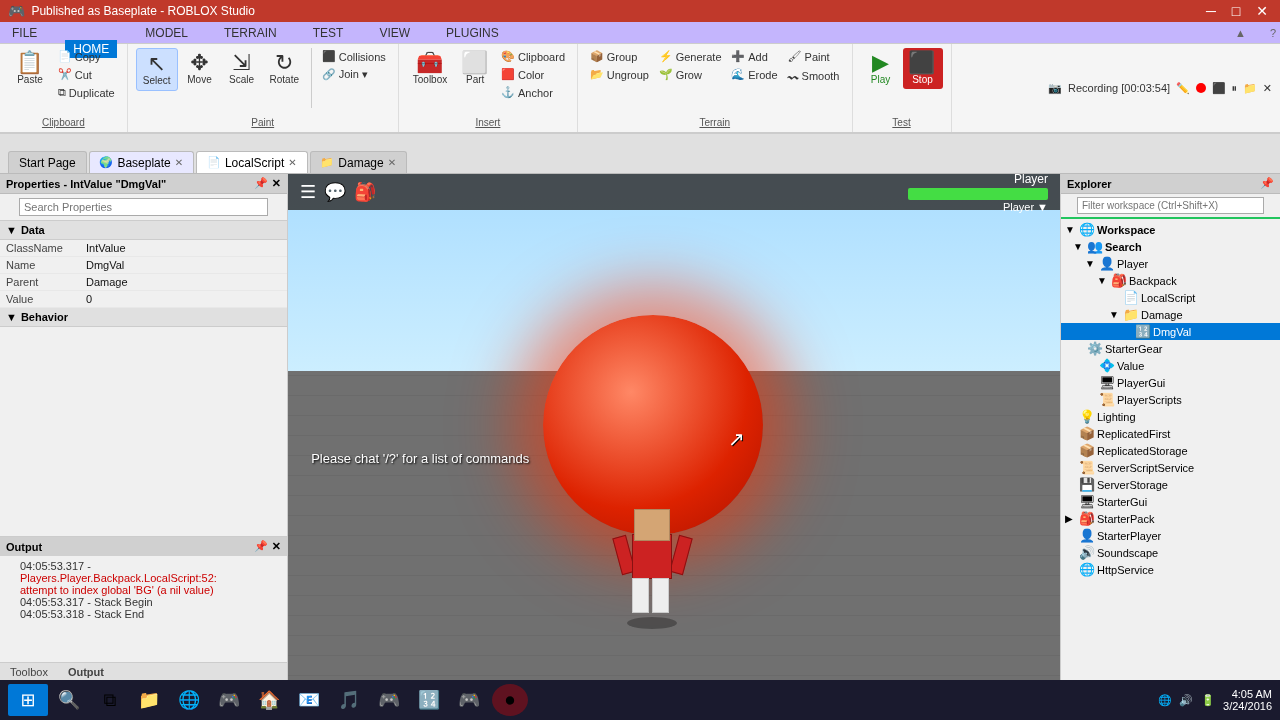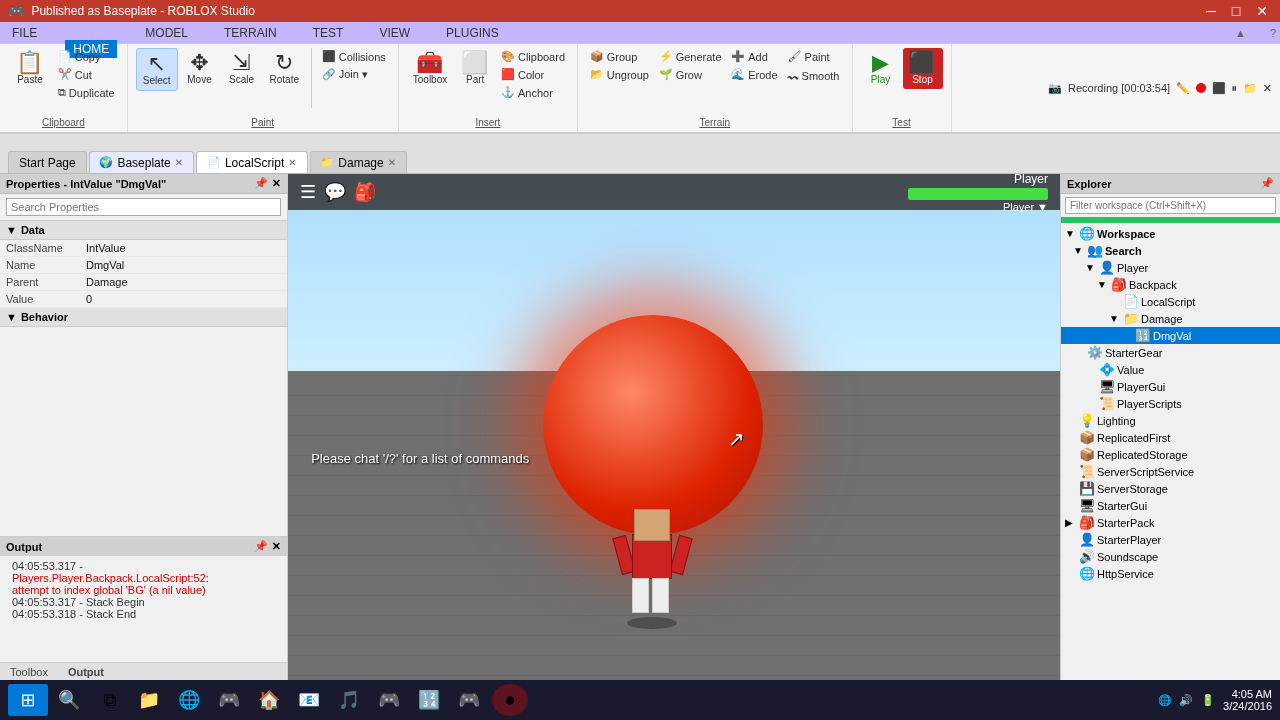--- a/index.html
+++ b/index.html
@@ -134,21 +134,21 @@
       background: #d0d0d0;
       padding: 3px 6px;
       font-size: 11px;
       font-weight: bold;
       border-bottom: 1px solid #bbb;
       display: flex;
       align-items: center;
       justify-content: space-between;
     }
     #search-properties {
-      padding: 4px 6px;
+      padding: 4px 19px;
       border-bottom: 1px solid #ccc;
     }
     #search-properties input {
       width: 100%;
       font-size: 11px;
       padding: 2px 4px;
       border: 1px solid #aaa;
     }
     .prop-section-header {
       display: flex;
@@ -181,21 +181,21 @@
     #output-header {
       background: #d0d0d0;
       padding: 3px 6px;
       font-size: 11px;
       font-weight: bold;
       display: flex;
       align-items: center;
       justify-content: space-between;
     }
     #output-content {
-      padding: 4px 12px;
+      padding: 4px 20px;
       font-size: 11px;
       color: #cc0000;
       overflow-y: auto;
       height: 106px;
     }
     #output-content .normal { color: #333; }
     #bottom-tabs {
       display: flex;
       border-top: 1px solid #ccc;
       background: #e0e0e0;
@@ -347,22 +347,22 @@
       background: #d0d0d0;
       padding: 3px 6px;
       font-size: 11px;
       font-weight: bold;
       display: flex;
       align-items: center;
       justify-content: space-between;
       border-bottom: 1px solid #bbb;
     }
     #explorer-search {
-      padding: 3px 4px;
-      border-bottom: 6px solid #22c55e;
+      padding: 3px 16px;
+      border-bottom: 2px solid #22c55e;
     }
     #explorer-search input {
       width: 100%;
       font-size: 11px;
       padding: 2px 4px;
       border: 1px solid #aaa;
     }
     #explorer-tree {
       flex: 1;
       overflow-y: auto;

